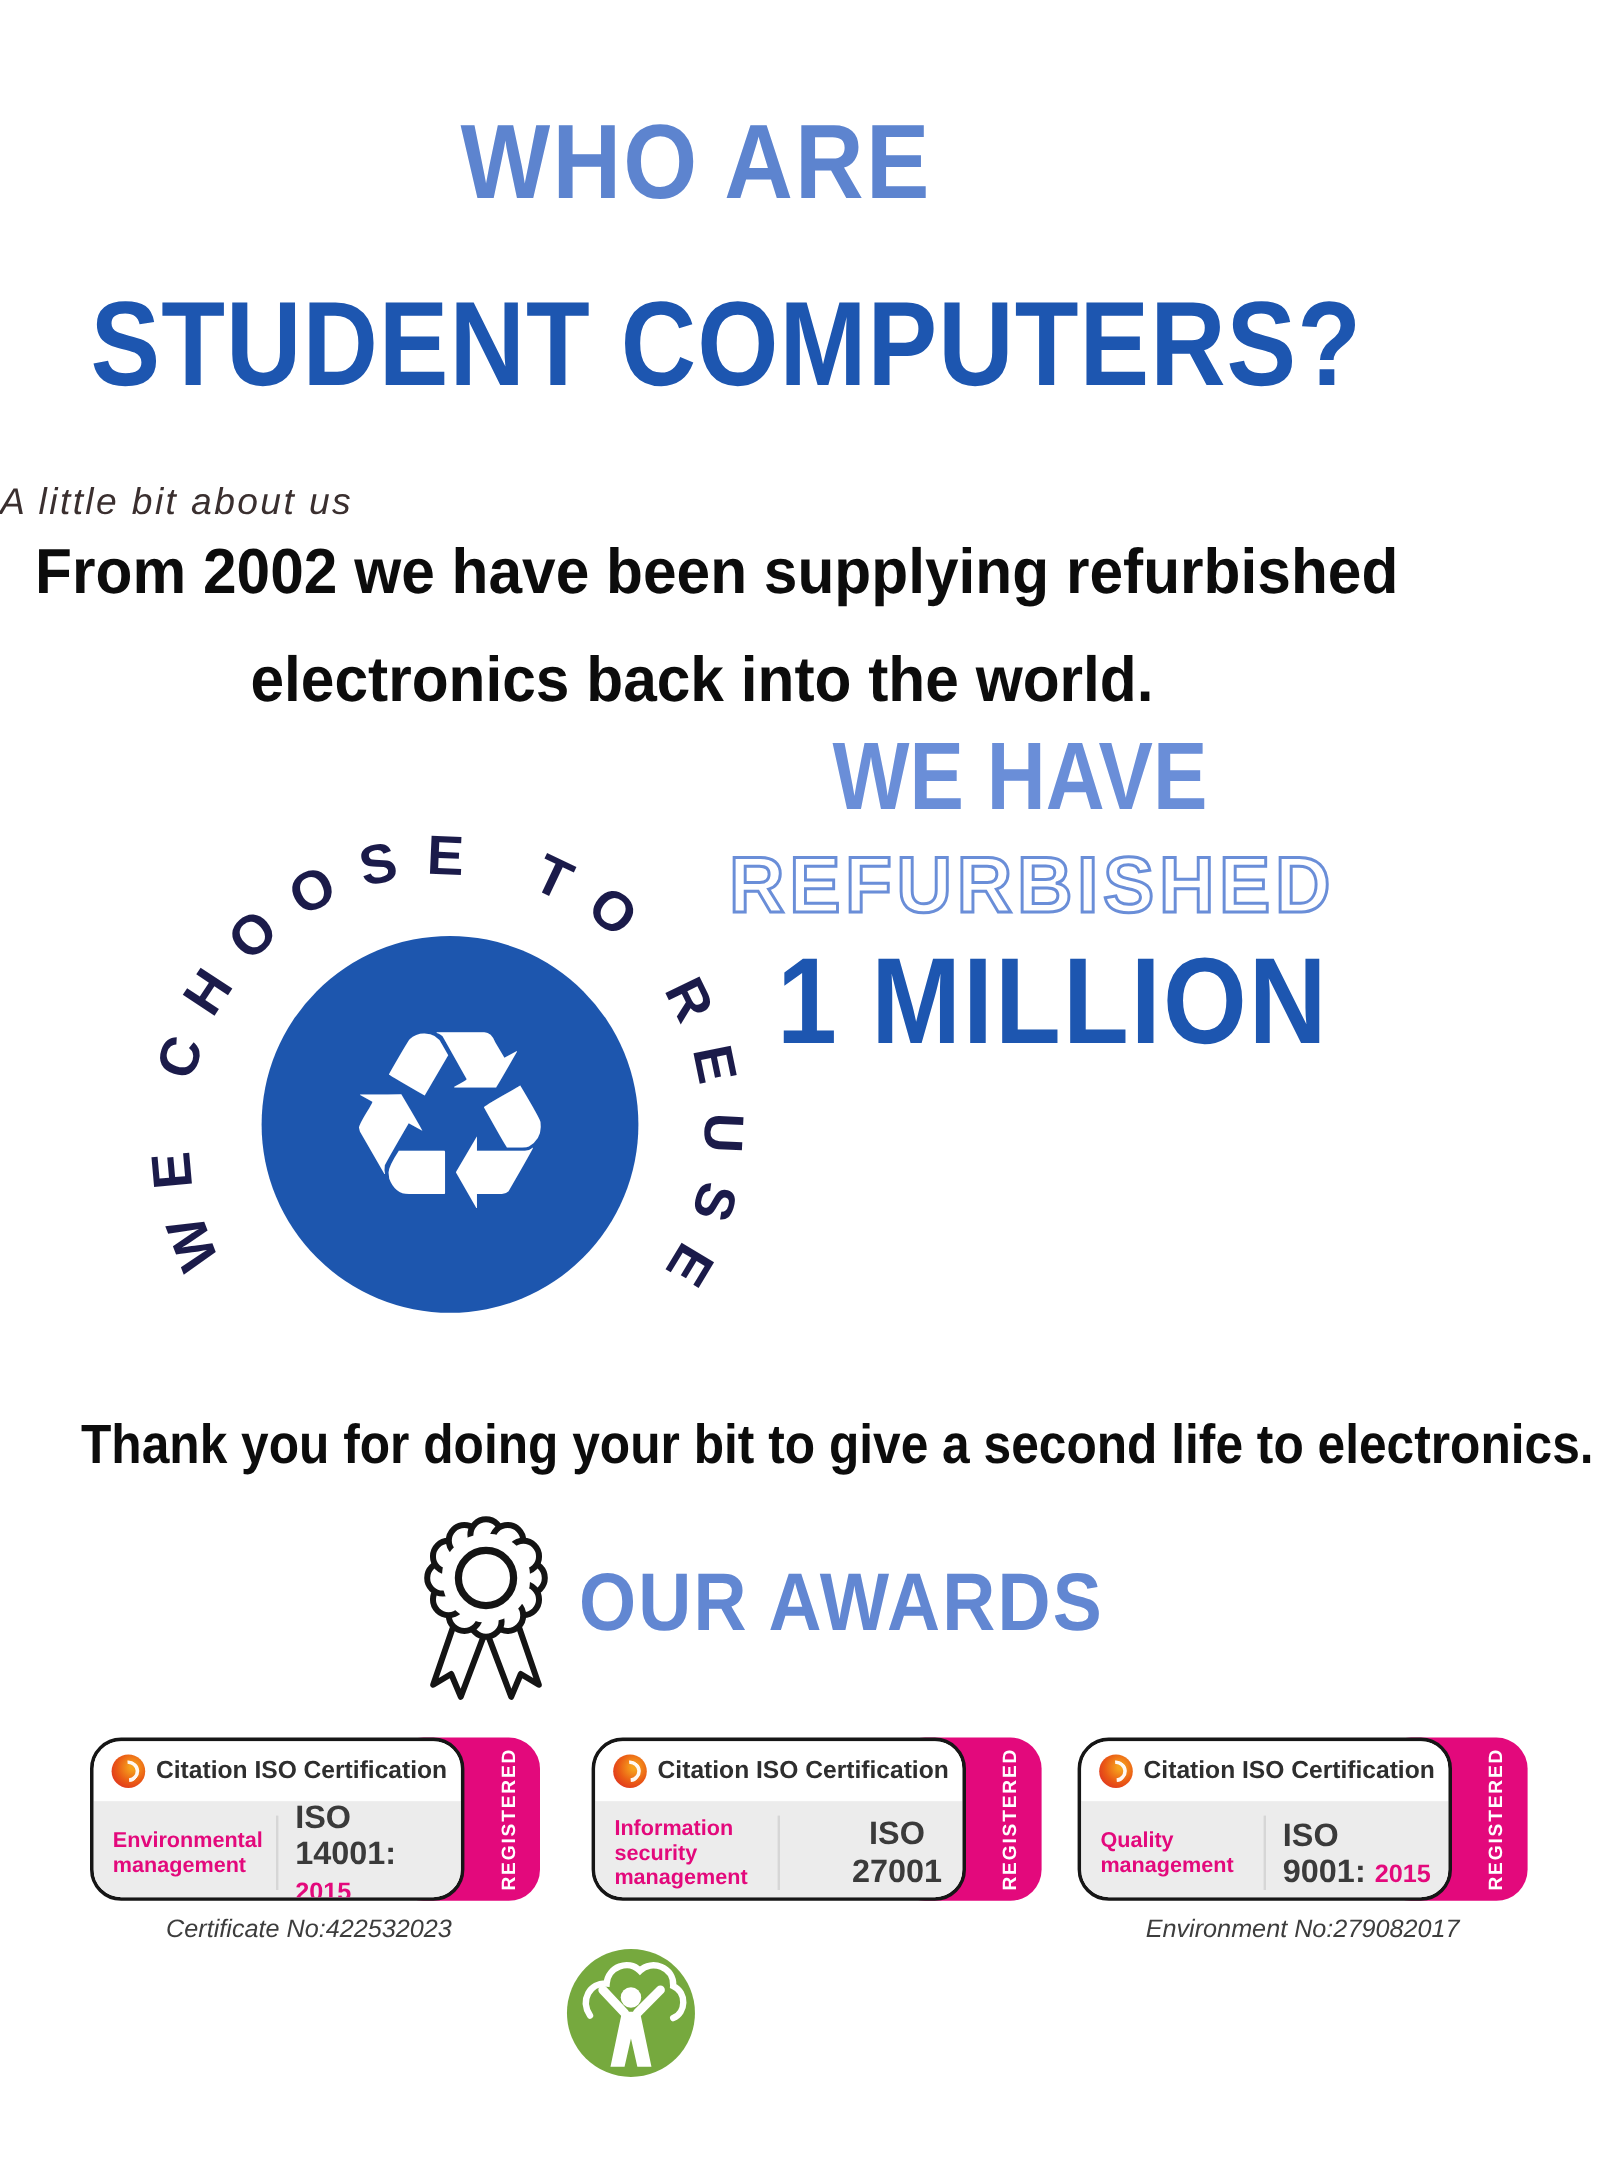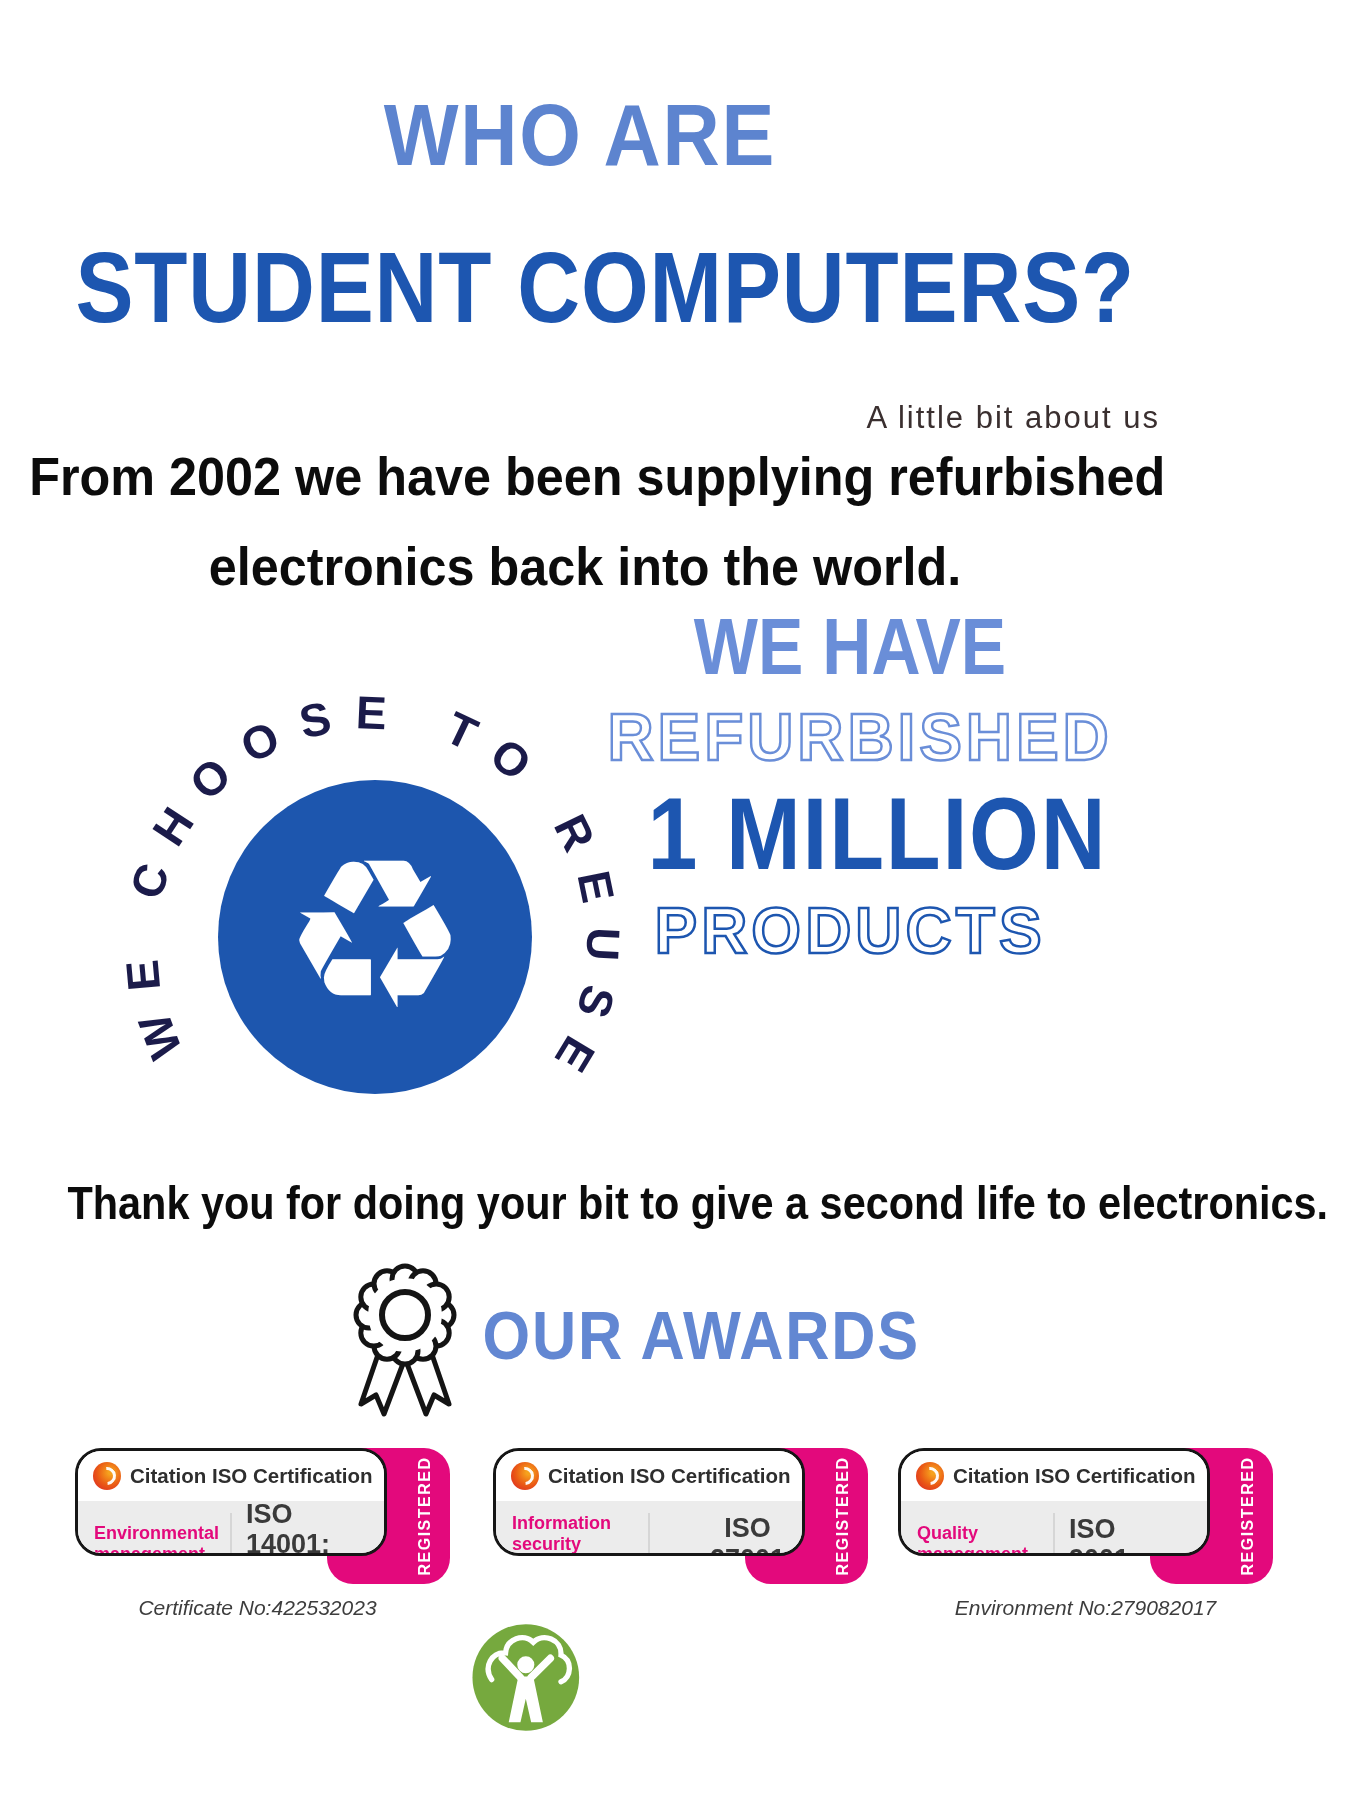--- a/index.html
+++ b/index.html
@@ -7,21 +7,21 @@
     --green:#76a93e; --ink:#0c0c0c;
   }
   html,body{margin:0;padding:0;background:#fff;}
   #canvas{position:relative;width:1350px;height:1800px;background:#ffffff;overflow:hidden;
           font-family:"Liberation Sans",sans-serif;}
   .abs{position:absolute;}
   .display{font-weight:bold;text-align:center;white-space:nowrap;}
 
   #who{left:0;top:84px;width:1160px;font-size:88px;color:#5d84cf;transform:scaleX(.9);letter-spacing:2px;}
   #student{left:0;top:230px;width:1160px;font-size:100px;color:var(--mblue);transform:scaleX(.87);letter-spacing:1px;}
-  #subtitle{left:0;top:400px;width:1160px;font-size:31px;color:#3a2f2f;text-align:right;letter-spacing:2px;}
+  #subtitle{left:0;top:400px;width:1160px;font-size:31px;color:#3a2f2f;text-align:left;letter-spacing:2px;font-style:italic;}
   #intro1{left:0;top:446px;width:1170px;font-size:53px;color:var(--ink);transform:scaleX(.95);}
   #intro2{left:0;top:536px;width:1170px;font-size:53px;color:var(--ink);transform:scaleX(.95);}
 
   #reuse-svg{left:100px;top:575px;width:530px;height:545px;overflow:visible;}
   #reuse-svg text{font-family:"Liberation Sans",sans-serif;}
 
   #wehave{left:620px;top:601px;width:460px;font-size:80px;color:#6a8ed8;transform:scaleX(.85);}
   #refurb{left:600px;top:699px;width:500px;font-size:66px;color:#ffffff;
           -webkit-text-stroke:2.5px #6a8ed8;letter-spacing:4px;transform:scaleX(.97);}
   #million{left:620px;top:776px;width:460px;font-size:102px;color:var(--mblue);transform:scaleX(.88);letter-spacing:2px;}
@@ -32,21 +32,21 @@
           text-align:center;transform:scaleX(.9);white-space:nowrap;}
 
   #ribbon-svg{left:345px;top:1260px;width:120px;height:172px;overflow:visible;}
   #ourawards{left:460px;top:1296px;width:450px;font-size:68px;color:var(--lblue);transform:scaleX(.9);letter-spacing:2px;}
 
   .badge{position:absolute;top:1448px;width:375px;height:140px;}
   #badge-0{left:75px;} #badge-1{left:493px;} #badge-2{left:898px;}
   .tab{position:absolute;left:252px;top:0;width:123px;height:136px;background:var(--pink);border-radius:26px;}
   .tab span{position:absolute;right:16px;top:50%;transform:translateY(-50%) rotate(180deg);
             writing-mode:vertical-rl;color:#fff;font-weight:bold;font-size:16px;letter-spacing:1.5px;}
-  .card{position:absolute;left:0;top:0;width:312px;height:108px;background:#fff;border:3px solid #161616;
+  .card{position:absolute;left:0;top:0;width:312px;height:136px;background:#fff;border:3px solid #161616;
         border-radius:26px;overflow:hidden;box-sizing:border-box;}
   .hdr{height:50px;display:flex;align-items:center;padding-left:15px;gap:9px;background:#fff;}
   .cit-logo{width:28px;height:28px;border-radius:50%;flex:0 0 auto;position:relative;
         background:radial-gradient(circle at 62% 38%, #f6a21d 8%, #ea5a15 52%, #d91f26 100%);}
   .cit-logo::after{content:"";position:absolute;inset:5px;border-radius:50%;
         border:3px solid rgba(255,255,255,.95);border-left-color:transparent;border-bottom-color:transparent;
         transform:rotate(40deg);}
   .hdr .txt{font-size:20.5px;color:#2e2e2e;font-weight:bold;white-space:nowrap;}
   .bdy{height:86px;background:#ececec;display:flex;align-items:center;}
   .cat{width:136px;padding-left:16px;color:var(--pink);font-weight:bold;font-size:18px;line-height:1.15;}
@@ -80,21 +80,20 @@
     <circle cx="275" cy="362" r="157" fill="#1d56ae"></circle>
     <text x="275" y="432" text-anchor="middle" font-size="208" fill="#ffffff" font-family="DejaVu Sans">♻</text>
     <text font-size="46" font-weight="bold" fill="#1b1b4a" letter-spacing="22">
       <textPath href="#arcPath">WE CHOOSE TO REUSE</textPath>
     </text>
   </svg>
 
   <div id="wehave" class="abs display">WE HAVE</div>
   <div id="refurb" class="abs display">REFURBISHED</div>
   <div id="million" class="abs display">1 MILLION</div>
-  <div id="products" class="abs display">PRODUCTS</div>
 
   <div id="thanks" class="abs">Thank you for doing your bit to give a second life to electronics.</div>
 
   <svg id="ribbon-svg" class="abs" viewBox="0 0 120 172">
     <g stroke="#141414" stroke-width="5" fill="#ffffff" stroke-linejoin="round">
       <path d="M38 80 L16 144 L31 135 L39 154 L62 93 Z"></path>
       <path d="M82 80 L104 144 L89 135 L81 154 L58 93 Z"></path>
     </g>
     <g stroke="#141414" stroke-width="5" fill="#ffffff">
       <circle cx="96" cy="55" r="13"></circle>

